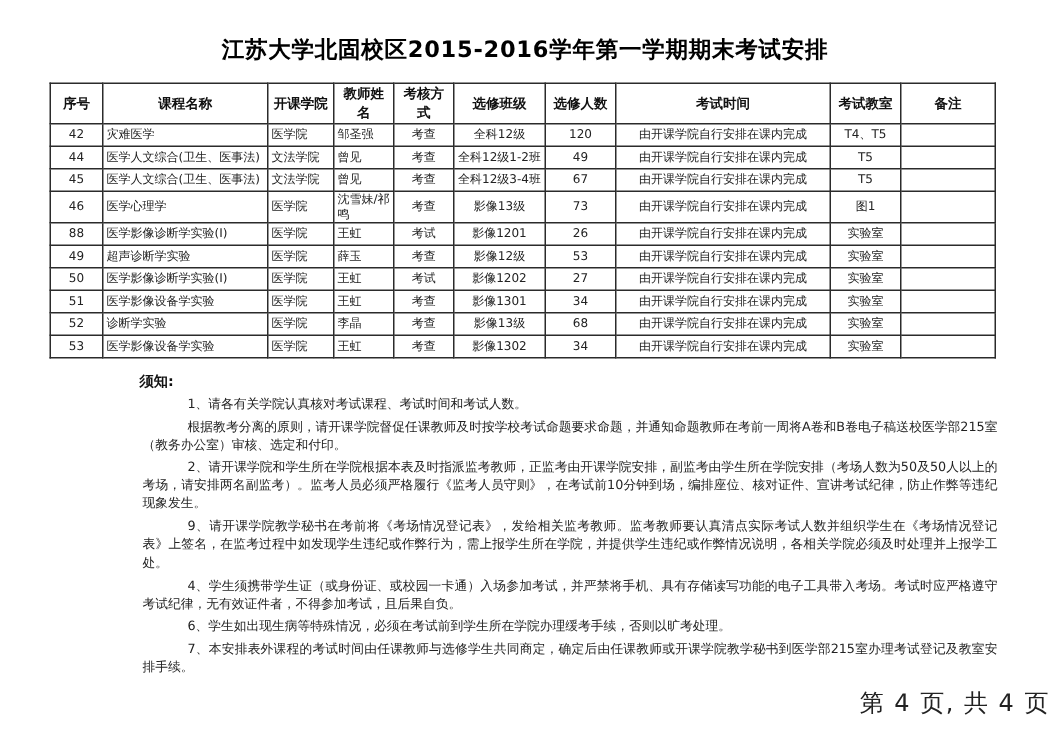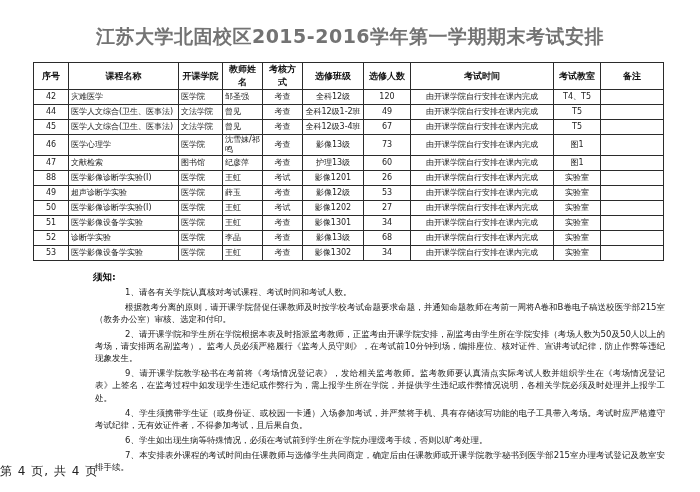--- a/index.html
+++ b/index.html
@@ -13,24 +13,24 @@
     position: relative;
     width: 700px;
     height: 492px;
     background: #ffffff;
     overflow: hidden;
   }
   .title {
     margin: 0;
     padding-top: 24px;
     text-align: center;
-    font-size: 19px;
+    font-size: 15px;
     font-weight: bold;
     letter-spacing: 0.5px;
-    color: #737373;
+    color: #000000;
   }
   table.exam {
     margin: 12px 0 0 33px;
     width: 630px;
     border-collapse: collapse;
     table-layout: fixed;
   }
   table.exam th, table.exam td {
     border: 1px solid #2b2b2b;
     padding: 0 2px;
@@ -76,22 +76,22 @@
   .notes p {
     margin: 0 0 2.5px 0;
     text-indent: 30px;
     text-align: justify;
   }
   .page-footer {
     position: absolute;
     left: 0;
     right: 0;
     bottom: 12px;
-    text-align: left;
-    font-size: 12px;
+    text-align: right;
+    font-size: 16px;
     letter-spacing: 1px;
     color: #222;
   }
 </style>
 </head>
 <body>
 
 <div class="page">
 
   <h1 class="title">江苏大学北固校区2015-2016学年第一学期期末考试安排</h1>
@@ -166,32 +166,20 @@
           <td>医学院</td>
           <td>沈雪妹/祁鸣</td>
           <td>考查</td>
           <td>影像13级</td>
           <td>73</td>
           <td>由开课学院自行安排在课内完成</td>
           <td>图1</td>
           <td></td>
         </tr>
         <tr>
-          <td>47</td>
-          <td>文献检索</td>
-          <td>图书馆</td>
-          <td>纪彦萍</td>
-          <td>考查</td>
-          <td>护理13级</td>
-          <td>60</td>
-          <td>由开课学院自行安排在课内完成</td>
-          <td>图1</td>
-          <td></td>
-        </tr>
-        <tr>
           <td>88</td>
           <td>医学影像诊断学实验(Ⅰ)</td>
           <td>医学院</td>
           <td>王虹</td>
           <td>考试</td>
           <td>影像1201</td>
           <td>26</td>
           <td>由开课学院自行安排在课内完成</td>
           <td>实验室</td>
           <td></td>

